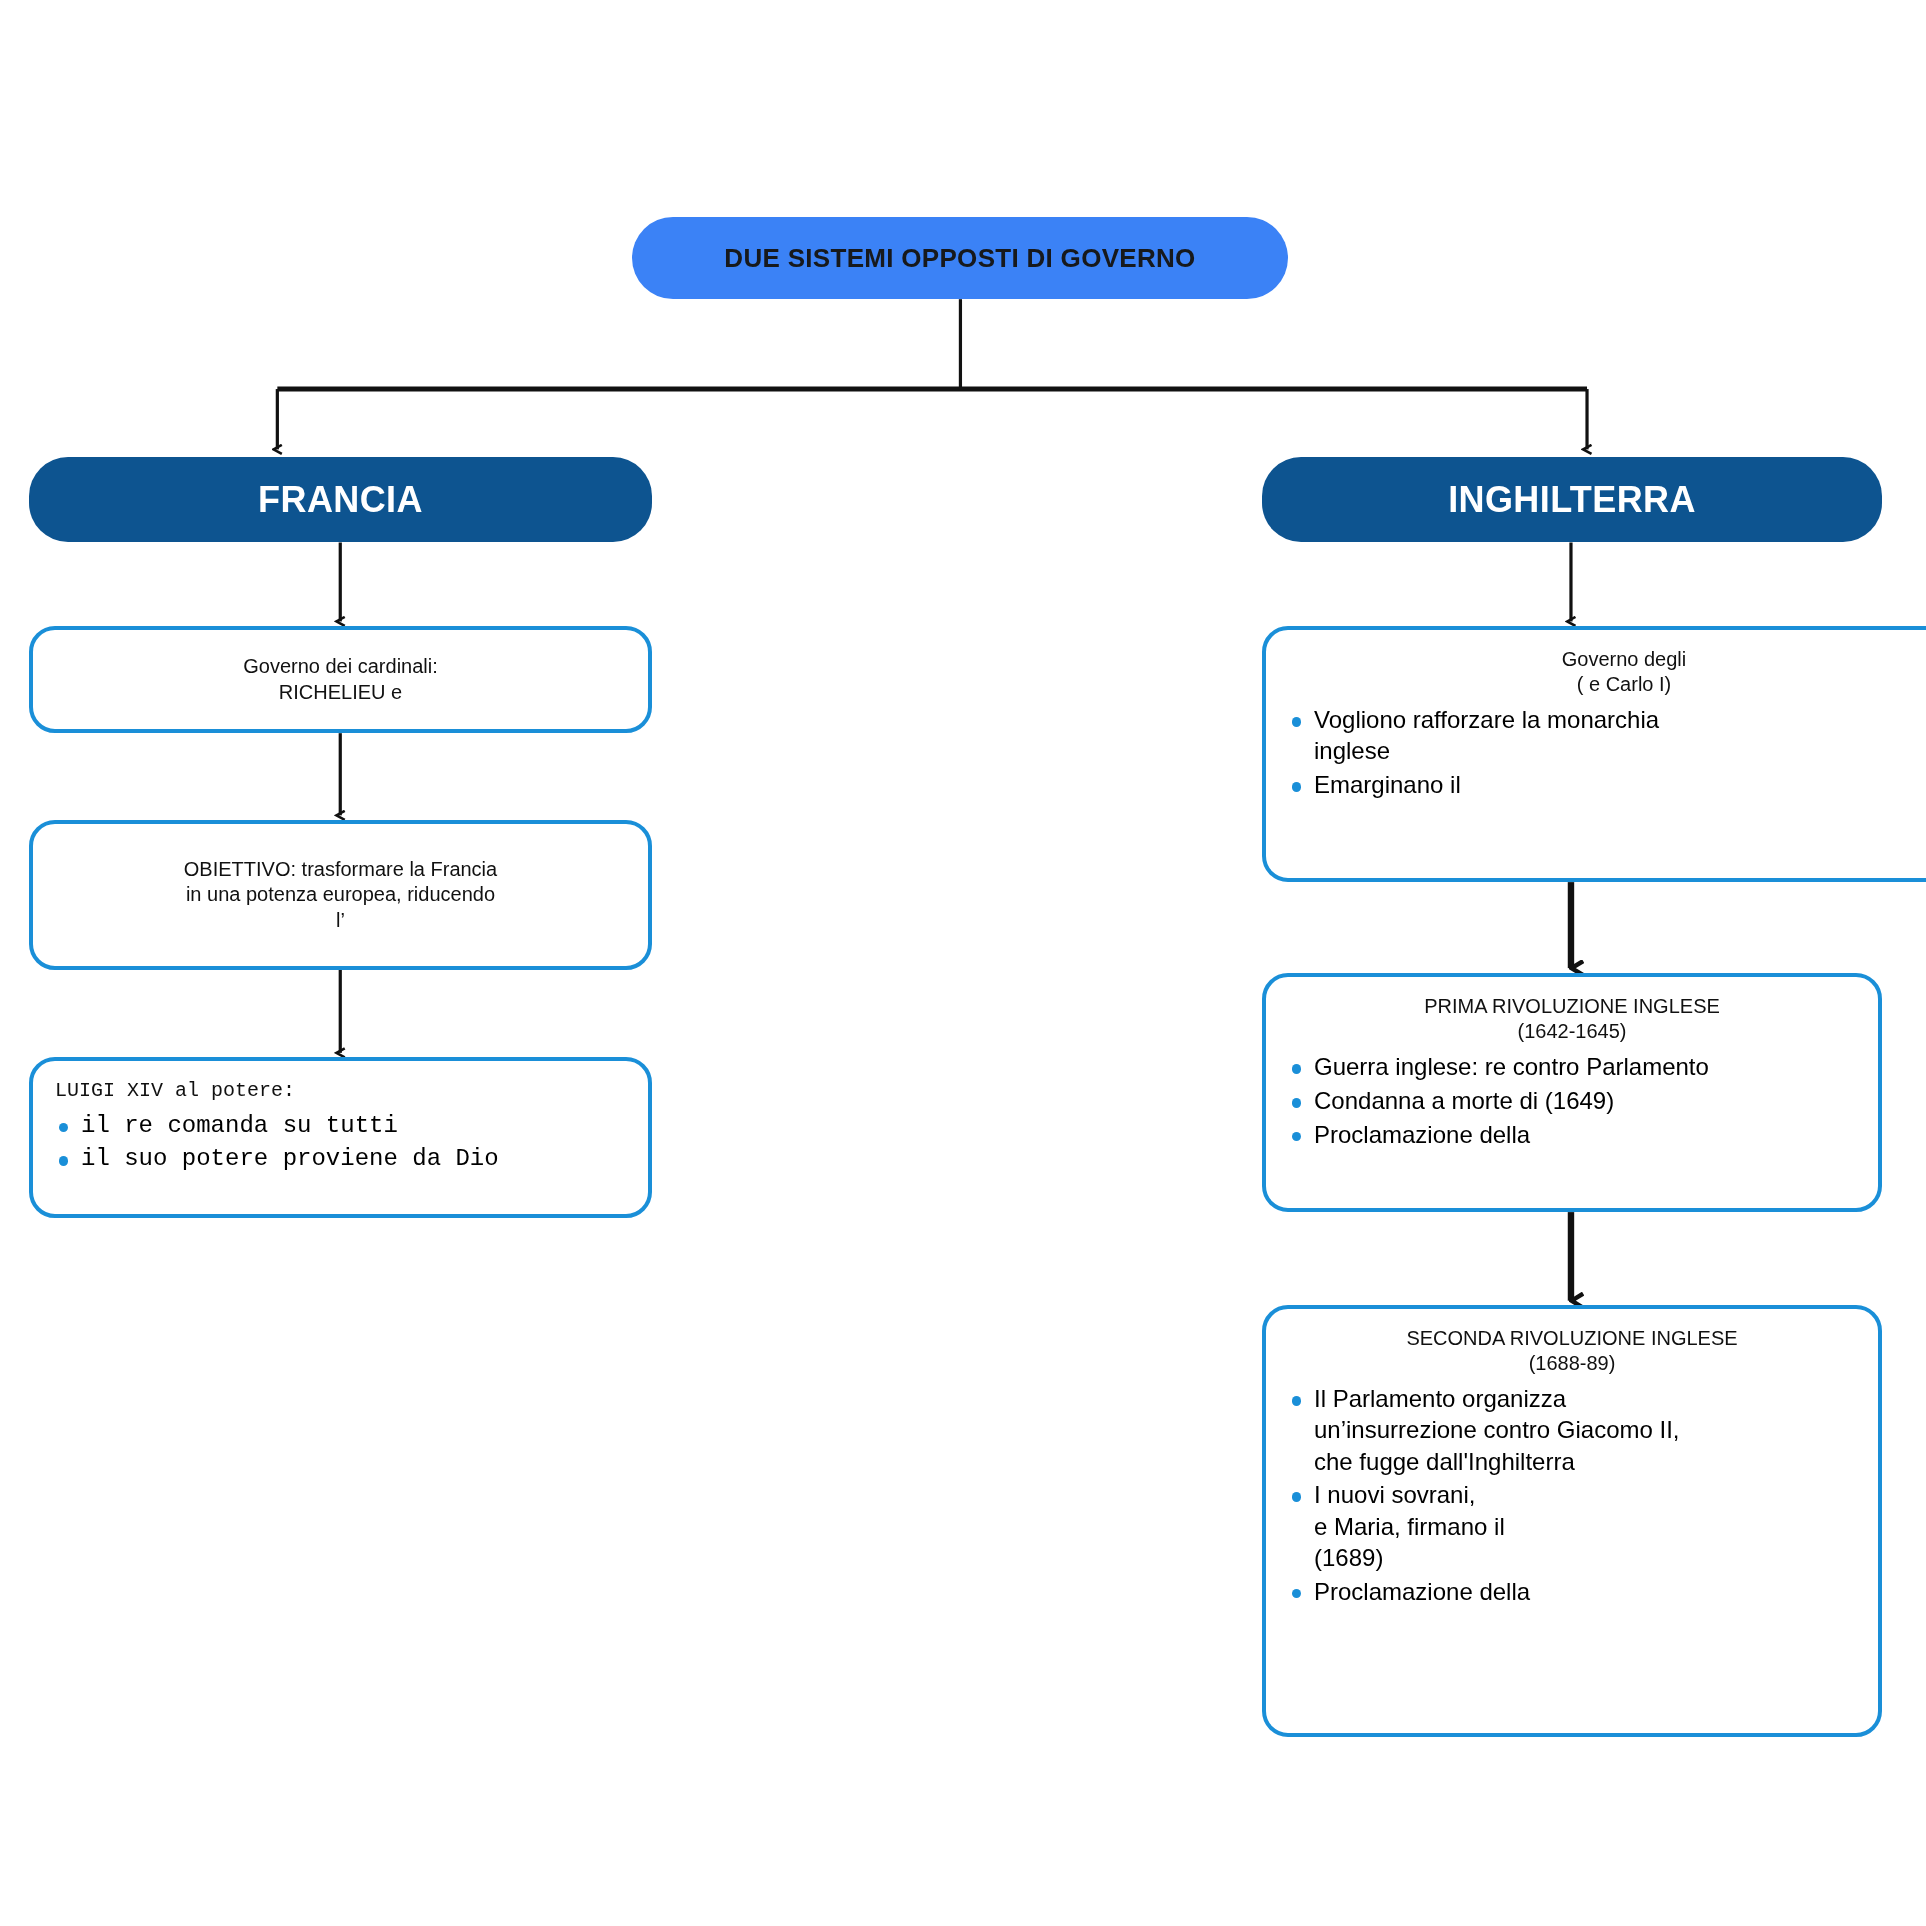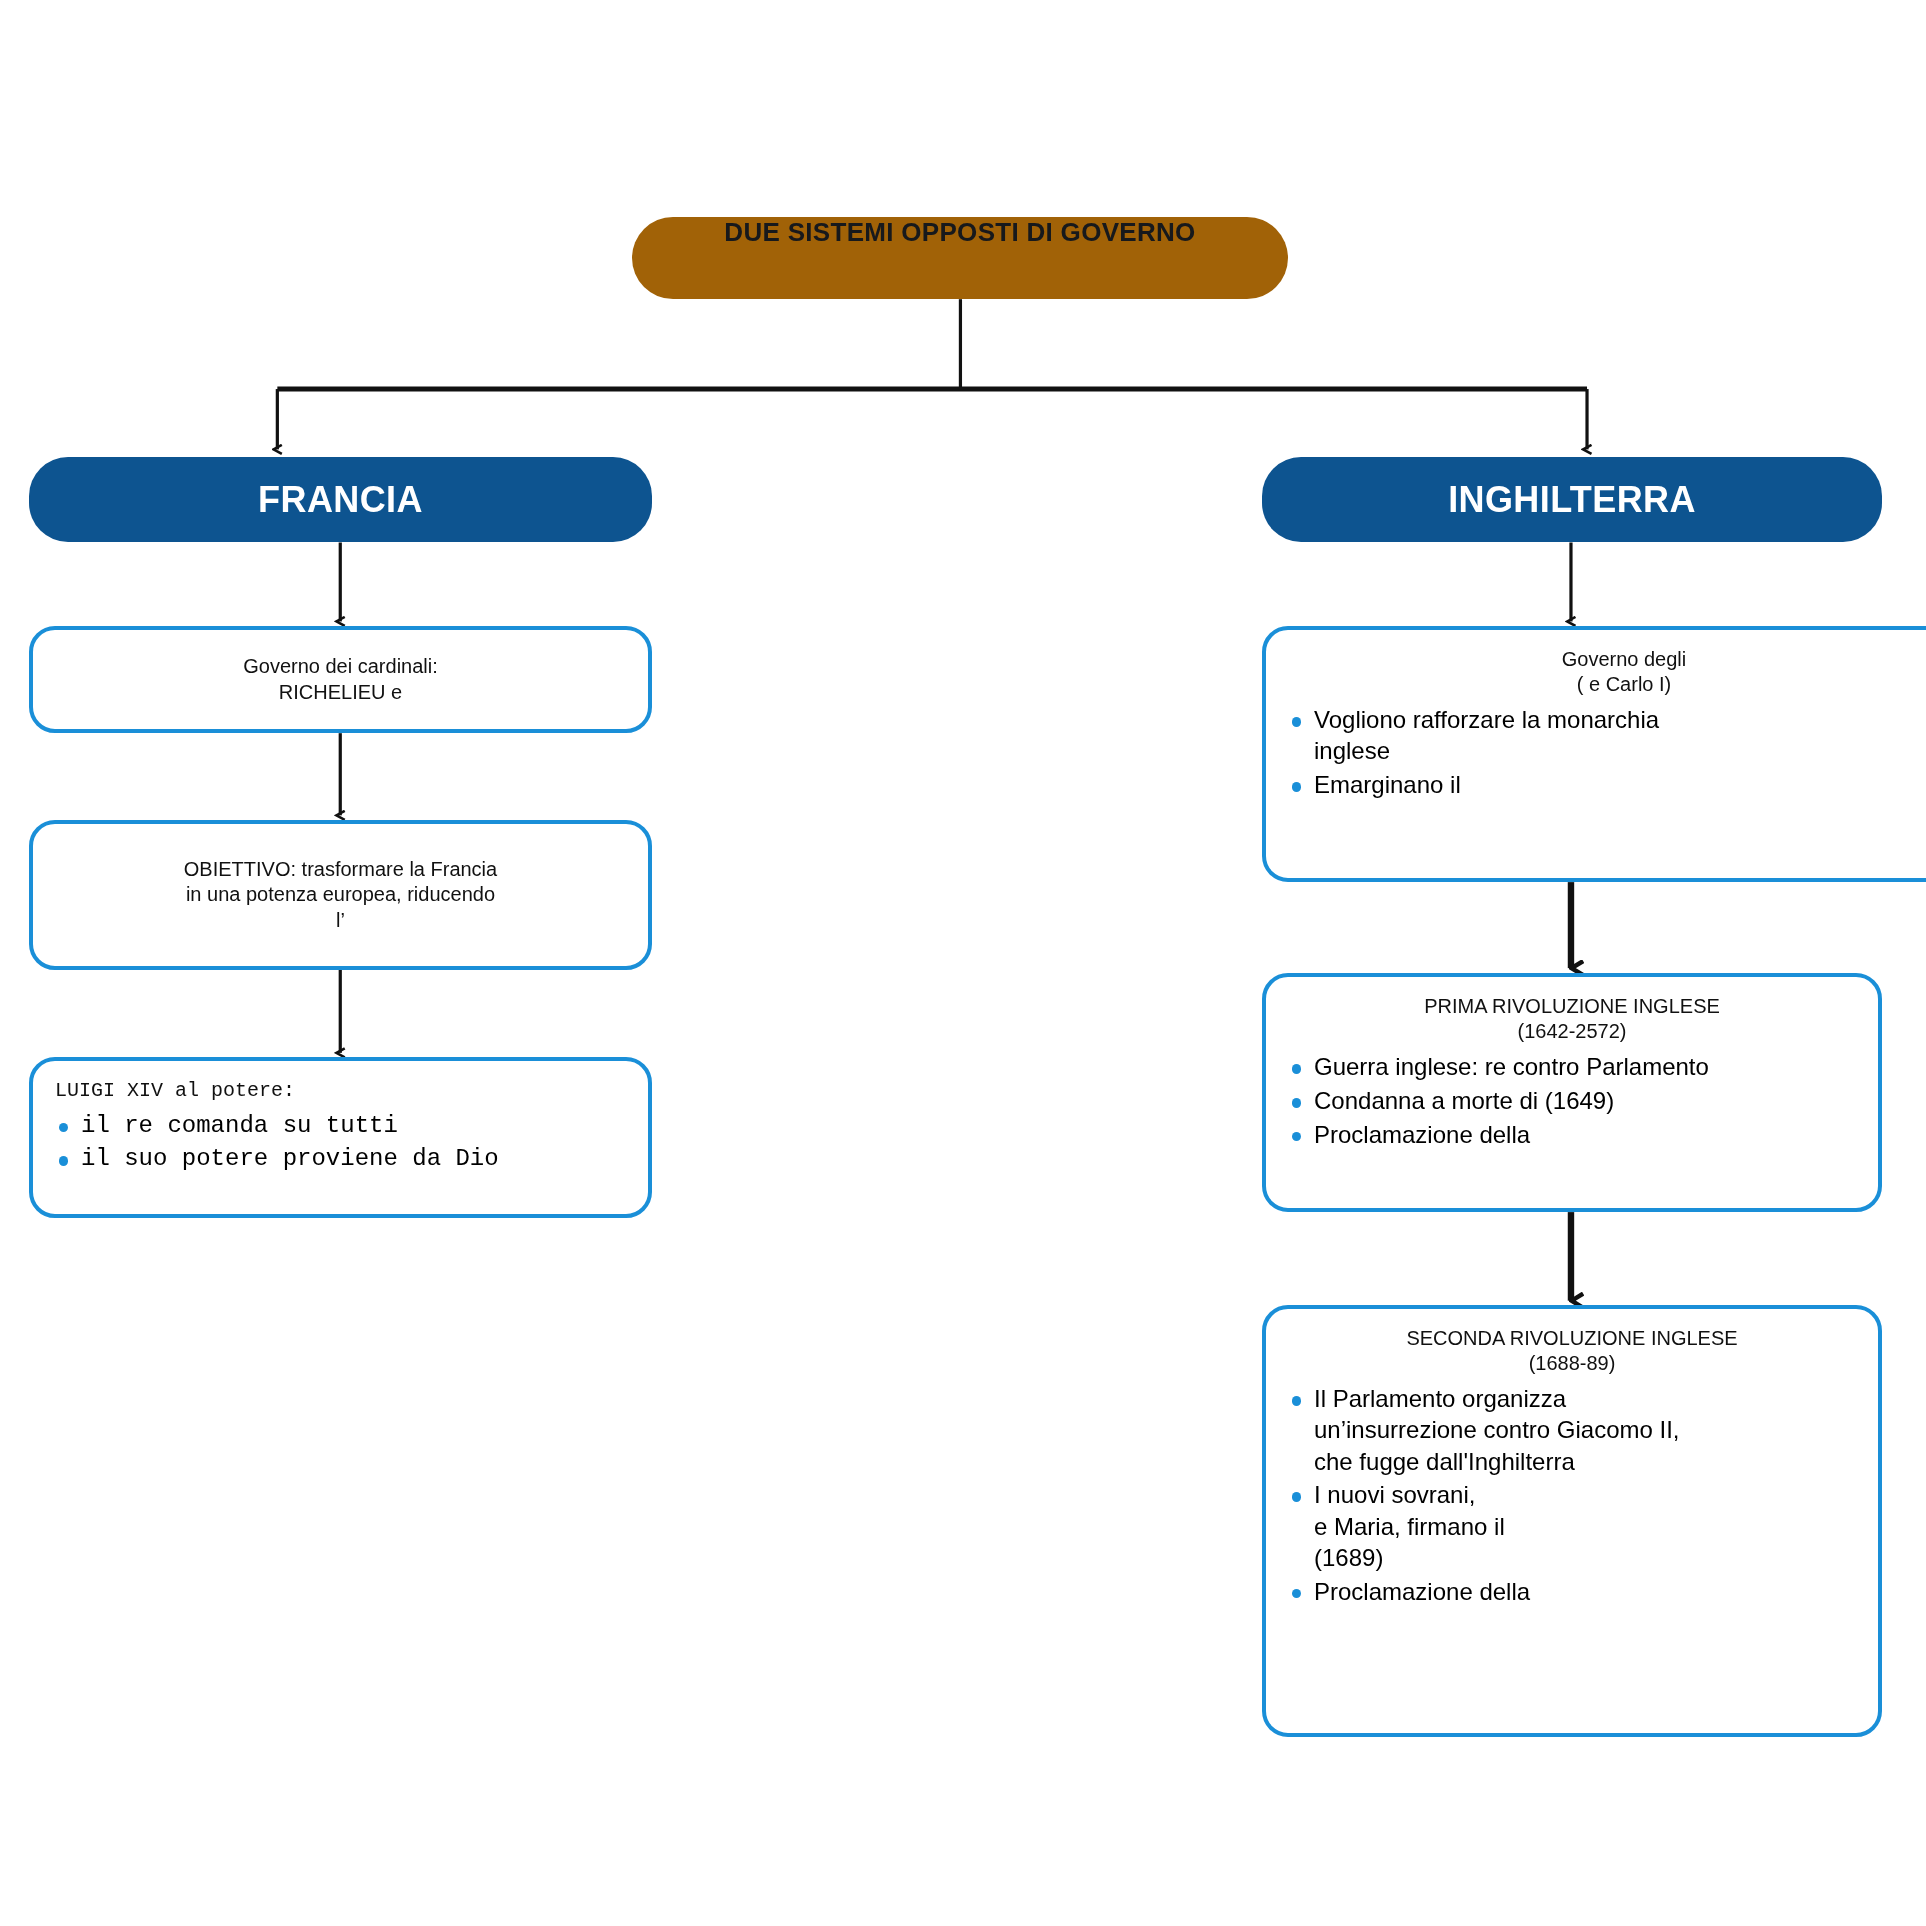--- a/index.html
+++ b/index.html
@@ -36,24 +36,24 @@
   .node {
     position: absolute;
     box-sizing: border-box;
     display: flex;
     flex-direction: column;
     justify-content: center;
   }
 
   
   .node.title-pill {
-    background: #a16207;
+    background: #3b82f6;
     border-radius: 41px;
     align-items: center;
-    justify-content: flex-start;
+    justify-content: center;
   }
   .node.title-pill .node-title {
     font-size: 26px;
     font-weight: bold;
     letter-spacing: 0.3px;
     color: #17191c;
     text-align: center;
     white-space: nowrap;
   }
 
@@ -188,21 +188,21 @@
 (                        e Carlo I)</div>
     <ul class="bullets">
       <li>Vogliono rafforzare la monarchia
 inglese</li>
       <li>Emarginano il</li>
     </ul>
   </div>
 
   <div class="node card" style="left:1262px; top:973px; width:620px; height:239px; justify-content:flex-start;">
     <div class="card-heading">PRIMA RIVOLUZIONE INGLESE
-(1642-2572)</div>
+(1642-1645)</div>
     <ul class="bullets">
       <li>Guerra inglese: re contro Parlamento</li>
       <li>Condanna a morte di                (1649)</li>
       <li>Proclamazione della</li>
     </ul>
   </div>
 
   <div class="node card" style="left:1262px; top:1305px; width:620px; height:432px; justify-content:flex-start;">
     <div class="card-heading">SECONDA RIVOLUZIONE INGLESE
 (1688-89)</div>

